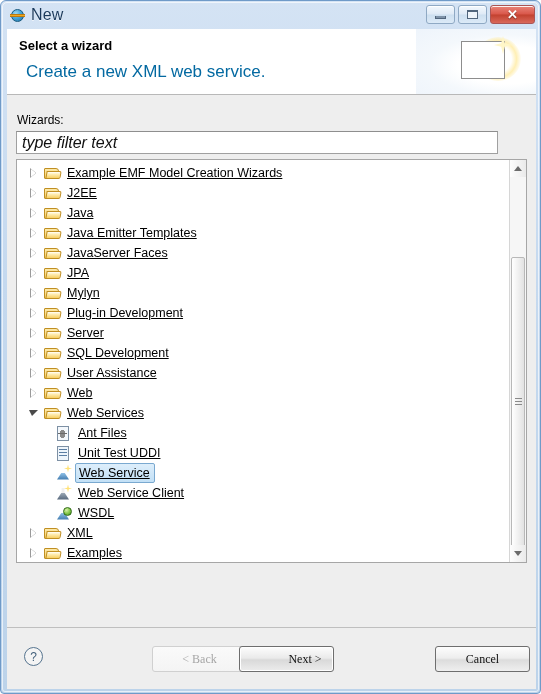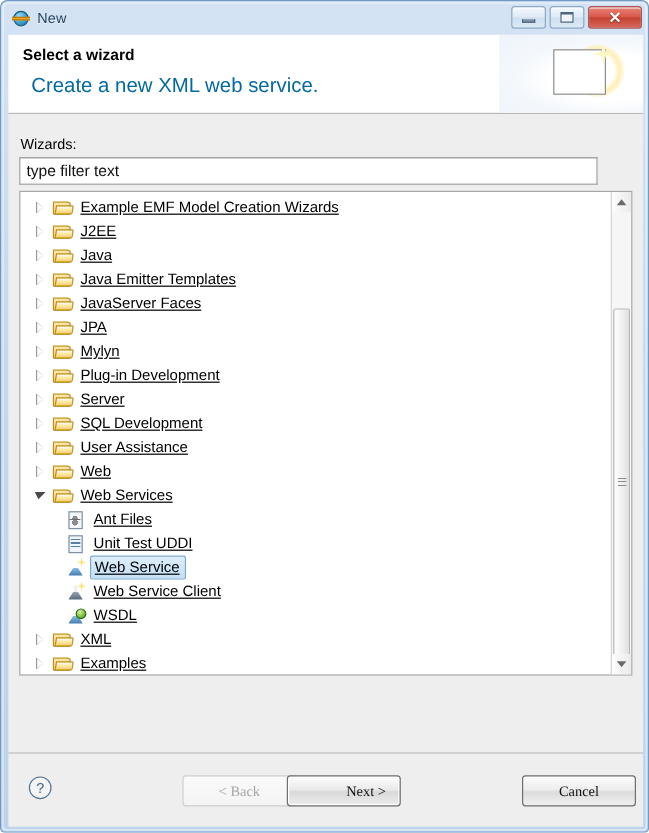--- a/index.html
+++ b/index.html
@@ -62,21 +62,21 @@
   .title-icon .band {
     position: absolute;
     left: 0px; top: 6.5px;
     width: 15px; height: 3px;
     background: #f0a81e;
     border-top: 1px solid #b97a10;
     border-bottom: 1px solid #b97a10;
     box-sizing: border-box;
   }
   .title-text {
-    font-size: 12px;
+    font-size: 16px;
     color: #1b3a5c;
     letter-spacing: .2px;
     text-shadow: 0 1px 0 rgba(255,255,255,.75);
   }
   .win-buttons {
     position: absolute;
     right: 7px; top: 4px;
     display: flex;
     gap: 3px;
   }
@@ -204,24 +204,25 @@
   }
   .filter-input {
     position: absolute;
     left: 15px; top: 130px;
     width: 482px; height: 23px;
     box-sizing: border-box;
     border: 1px solid #a0a0a0;
     border-top-color: #8e8e8e;
     background: #ffffff;
     font-family: "Liberation Sans", sans-serif;
-    font-size: 13px;
+    font-size: 16px;
     color: #111111;
     padding: 0 5px;
     outline: none;
+    font-style: italic;
   }
 
   
   .tree-wrap {
     position: absolute;
     left: 15px; top: 158px;
     width: 511px; height: 404px;
     box-sizing: border-box;
     border: 1px solid #a6a6a6;
     background: #ffffff;

